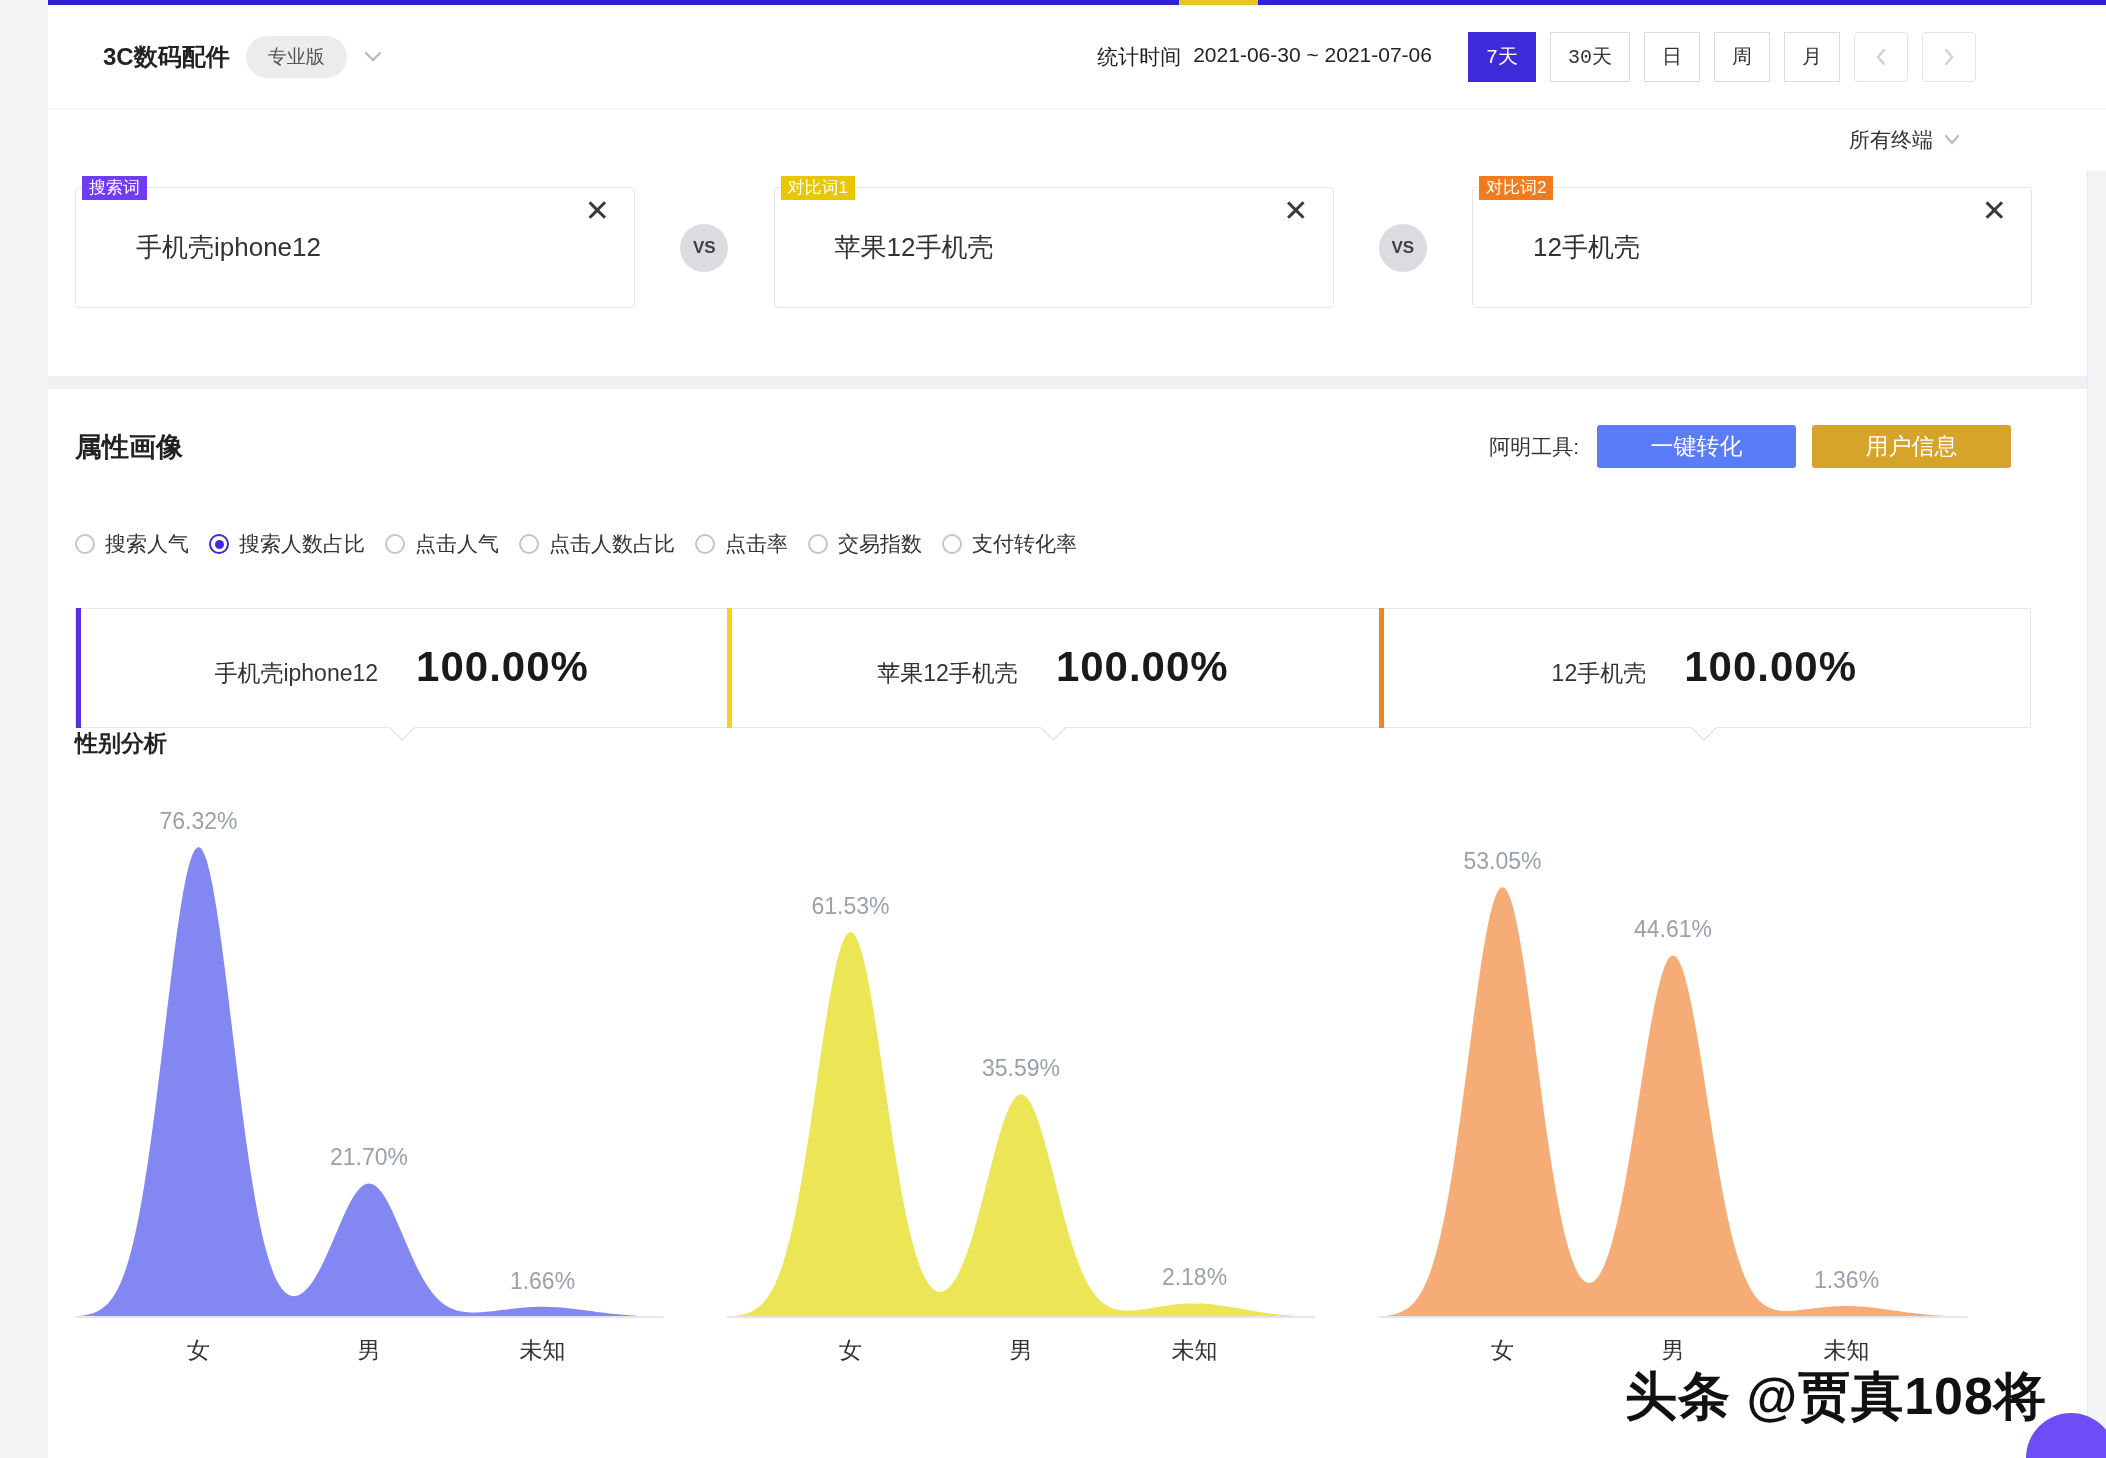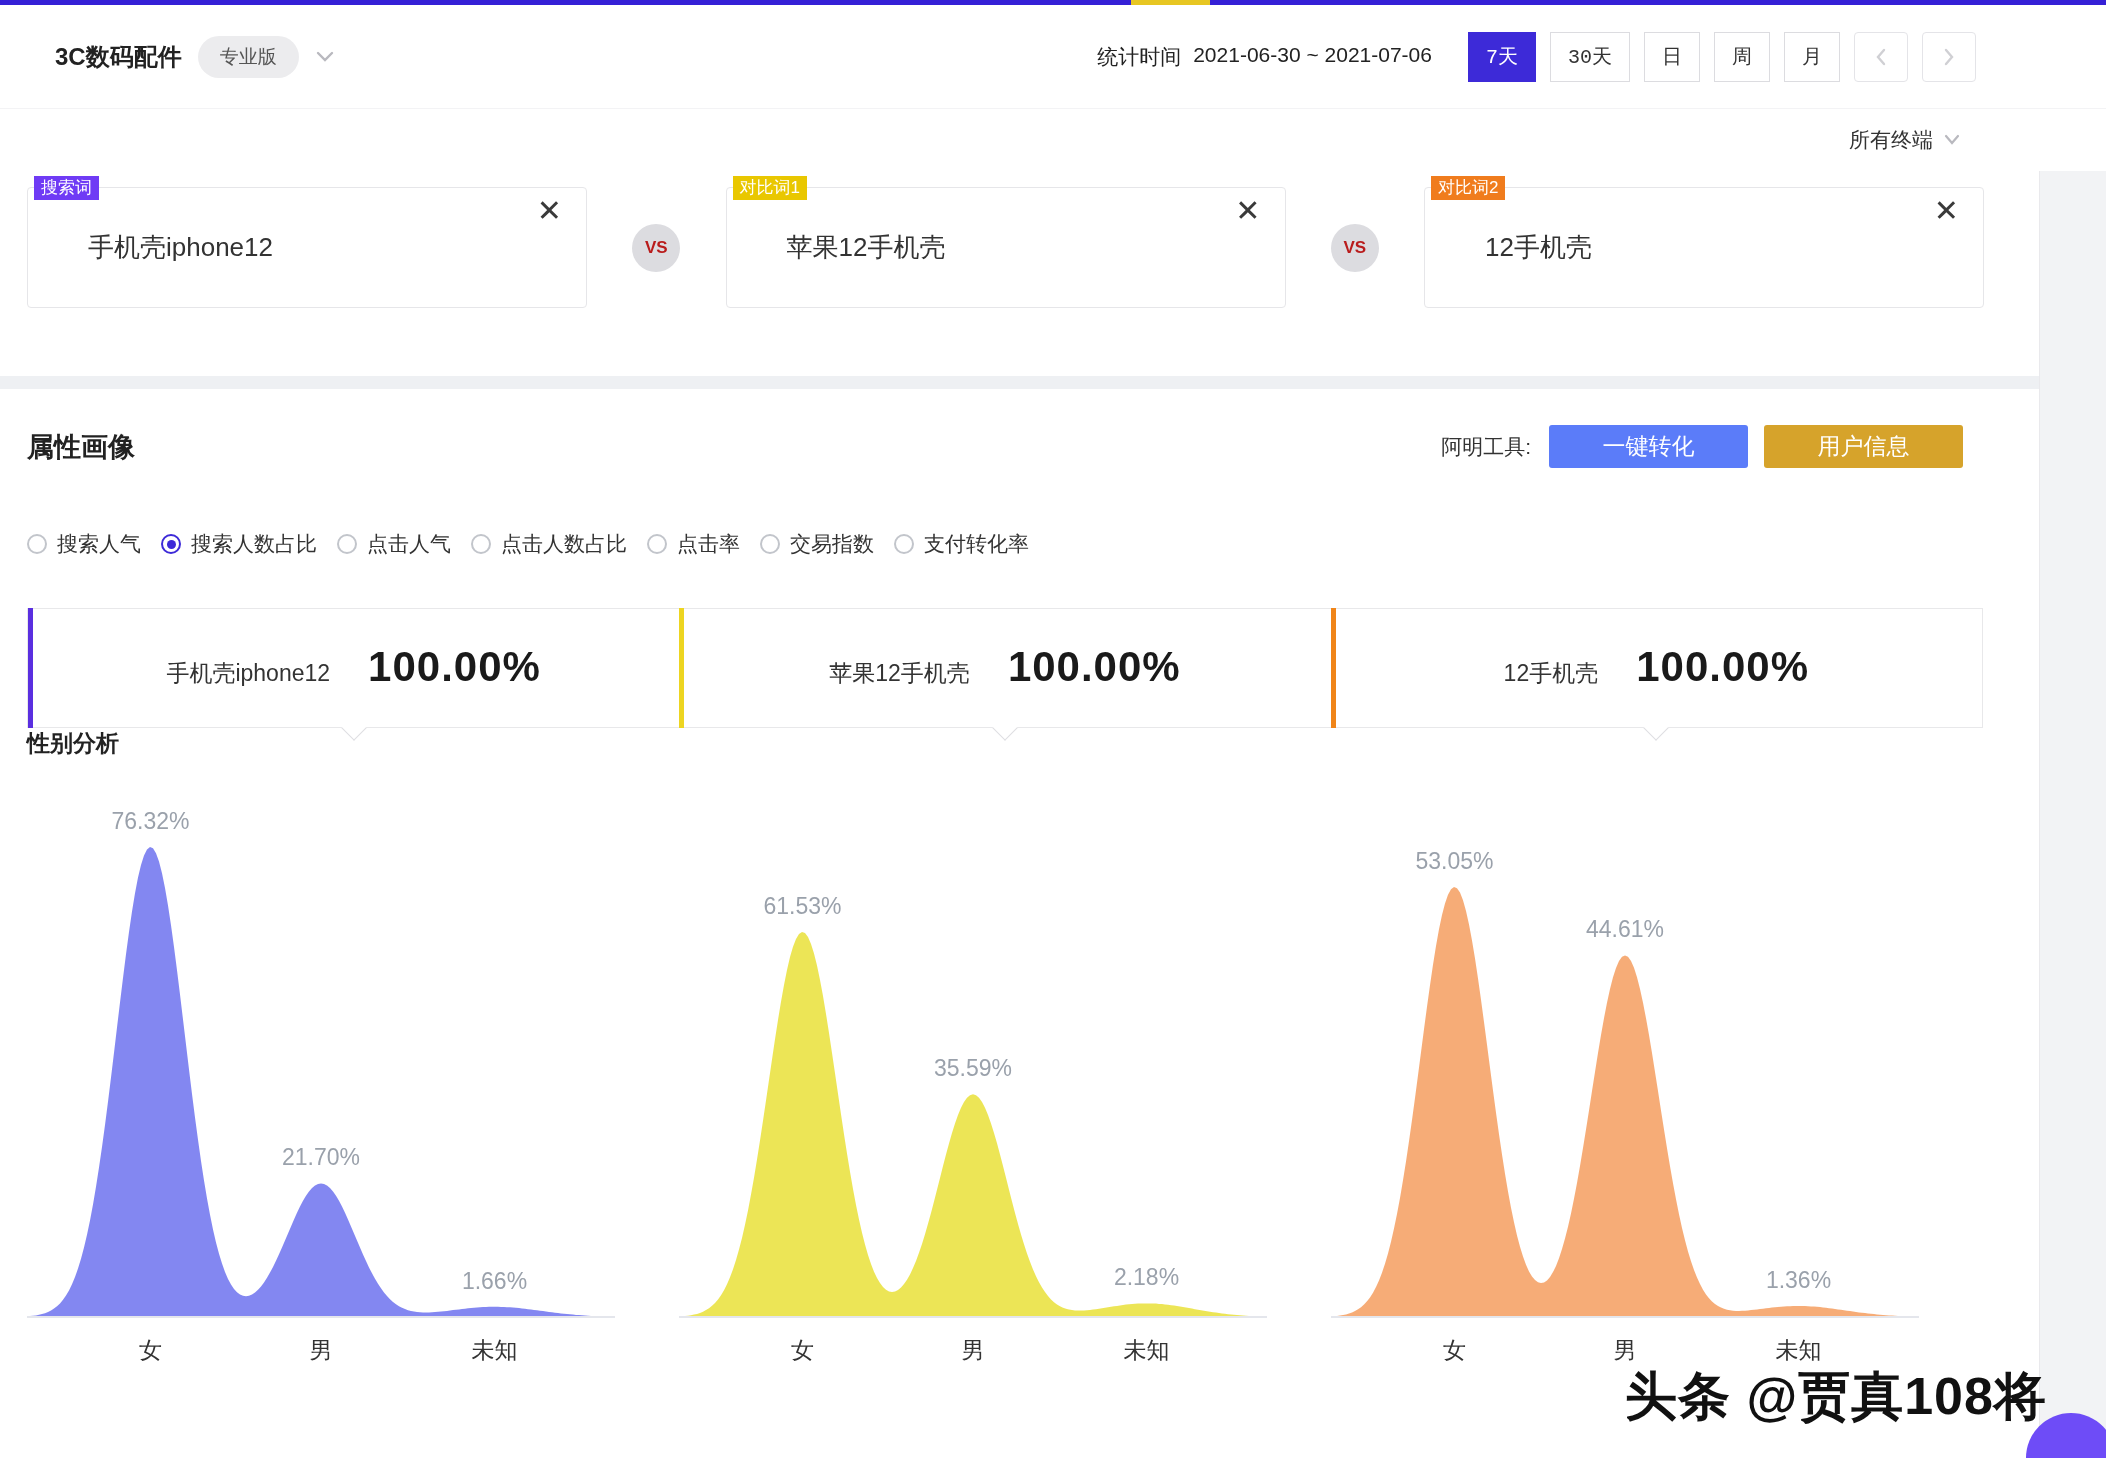--- a/index.html
+++ b/index.html
@@ -1,21 +1,21 @@
 <!DOCTYPE html>
 <html><head>
 <meta charset="utf-8">
 <style>
   * { margin:0; padding:0; box-sizing:border-box; }
   html,body { width:2106px; height:1458px; }
   body {
     font-family:"Liberation Sans","DejaVu Sans",sans-serif;
     background:#f2f3f5; color:#333; overflow:hidden;
   }
-  .page { position:relative; width:2106px; height:1458px; }
+  .page { position:relative; width:2106px; height:1458px;padding-left:48px; }
 
   
   .top-accent { position:relative; height:5px; background:#3520d6; }
   .accent-segment { position:absolute; left:1131px; top:0; width:79px; height:5px; background:#e7c622; }
 
   
   .header { height:104px; background:#fff; display:flex; align-items:center;
     justify-content:space-between; padding:0 130px 0 55px; border-bottom:1px solid #f3f3f5; }
   .header-left { display:flex; align-items:center; gap:16px; }
   .app-title { font-size:24px; font-weight:700; color:#222; }
@@ -38,21 +38,21 @@
   .main { width:2040px; min-height:1288px; background:#fff; border-right:1px solid #e9e9ec; }
 
   
   .kw-row { display:flex; align-items:center; padding:16px 55px 0 27px;gap:11px; }
   .kw-card { position:relative; width:560px; height:121px; background:#fff;
     border:1px solid #e6e6e9; border-radius:4px; display:flex; align-items:center; }
   .kw-tag { position:absolute; top:-12px; left:6px; font-size:17px; color:#fff; padding:2px 7px; line-height:1.2; }
   .kw-value { font-size:26px; color:#333; padding-left:60px; cursor:text; }
   .kw-close { position:absolute; top:8px; right:24px; font-size:30px; color:#3a3a3a; cursor:pointer; line-height:1; }
   .vs-wrap { flex:1; display:flex; justify-content:center; }
-  .vs-badge { width:48px; height:48px; border-radius:50%; background:#dcdce0; color:#b91c1c;
+  .vs-badge { width:48px; height:48px; border-radius:50%; background:#dcdce0; color:#404040;
     font-size:17px; font-weight:700; display:flex; align-items:center; justify-content:center; }
 
   .divider-band { height:13px; background:#eef0f3; margin-top:68px; }
 
   
   .portrait-header { display:flex; align-items:center; justify-content:space-between;
     margin-top:36px; padding:0 76px 0 27px; }
   .section-title { font-size:27px; font-weight:700; color:#222; }
   .tools { display:flex; align-items:center; gap:16px; }
   .tools-label { font-size:21px; color:#333; margin-right:2px; }

